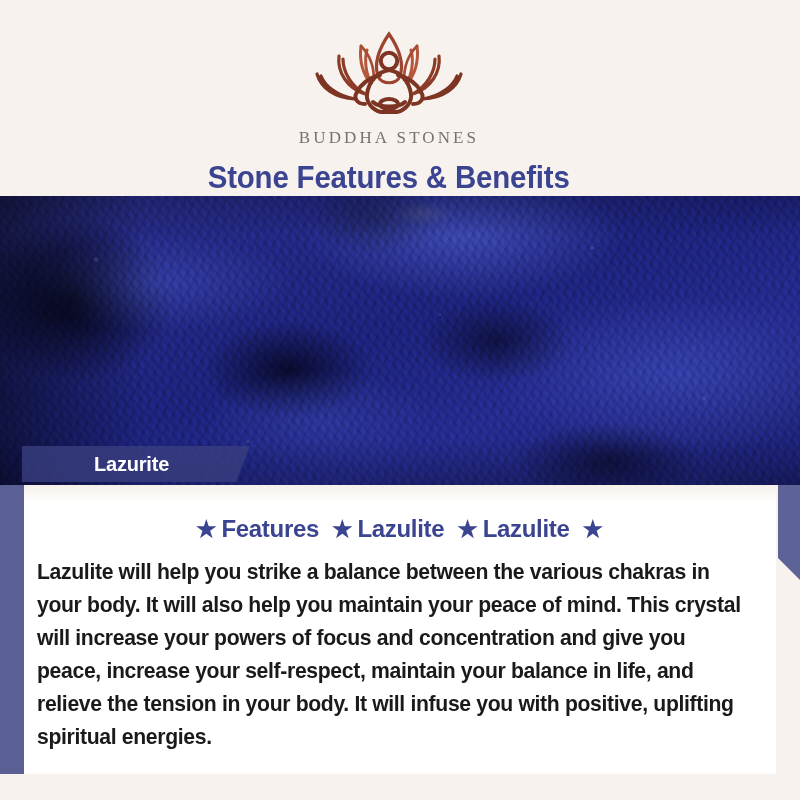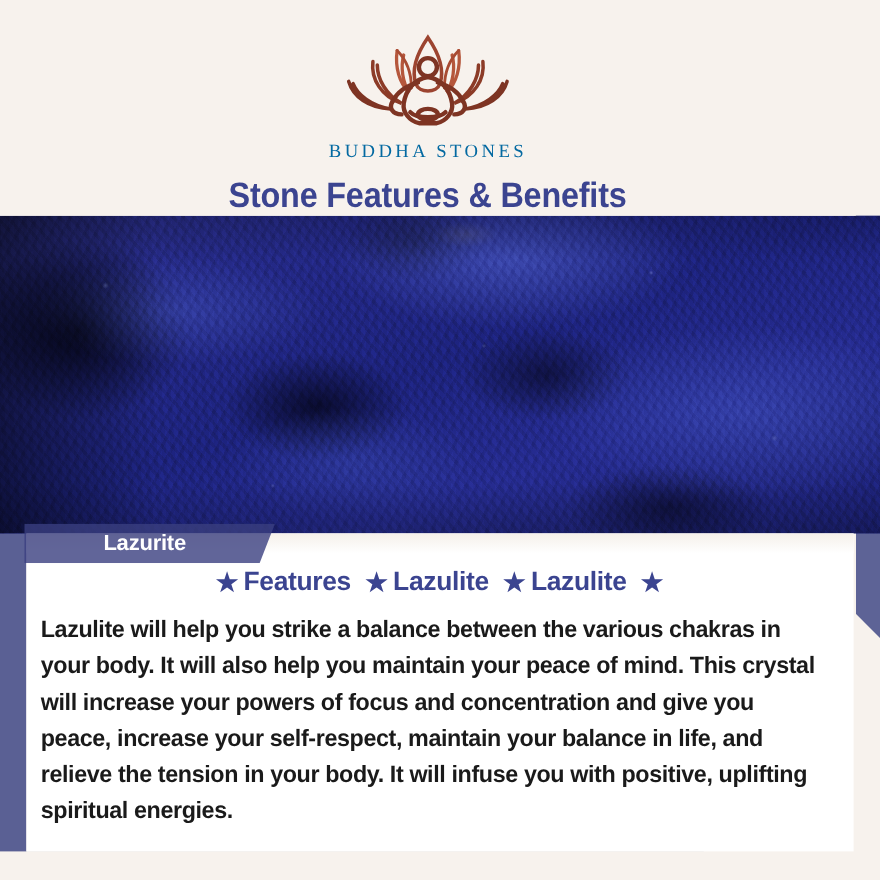--- a/index.html
+++ b/index.html
@@ -101,21 +101,21 @@
     align-items: center;
     justify-content: center;
   }
   .logo-svg { display: block; }
 
   .brand-name {
     margin-top: 1px;
     font-family: "Liberation Serif", serif;
     font-size: 17px;
     letter-spacing: 3.1px;
-    color: #0369a1;
+    color: #737373;
     text-align: center;
     white-space: nowrap;
   }
 
   .poster-title {
     margin-top: 11px;
     font-family: "Liberation Sans", sans-serif;
     font-weight: bold;
     font-size: 32px;
     letter-spacing: -0.2px;
@@ -177,21 +177,21 @@
     background:
       linear-gradient(to right, rgba(0,0,0,0.50) 0, rgba(0,0,0,0) 18%),
       linear-gradient(to bottom, rgba(0,0,0,0.18) 0, rgba(0,0,0,0) 14%),
       linear-gradient(to top, rgba(0,0,0,0.22) 0, rgba(0,0,0,0) 16%);
   }
 
   
   .stone-name-banner {
     position: absolute;
     left: 22px;
-    top: 476px;
+    top: 446px;
     width: 228px;
     height: 36px;
     background: rgba(58,62,128,0.80);
     clip-path: polygon(0 0, 100% 0, calc(100% - 14px) 100%, 0 100%);
     display: flex;
     align-items: center;
     z-index: 3;
   }
   .stone-name {
     margin-left: 72px;

